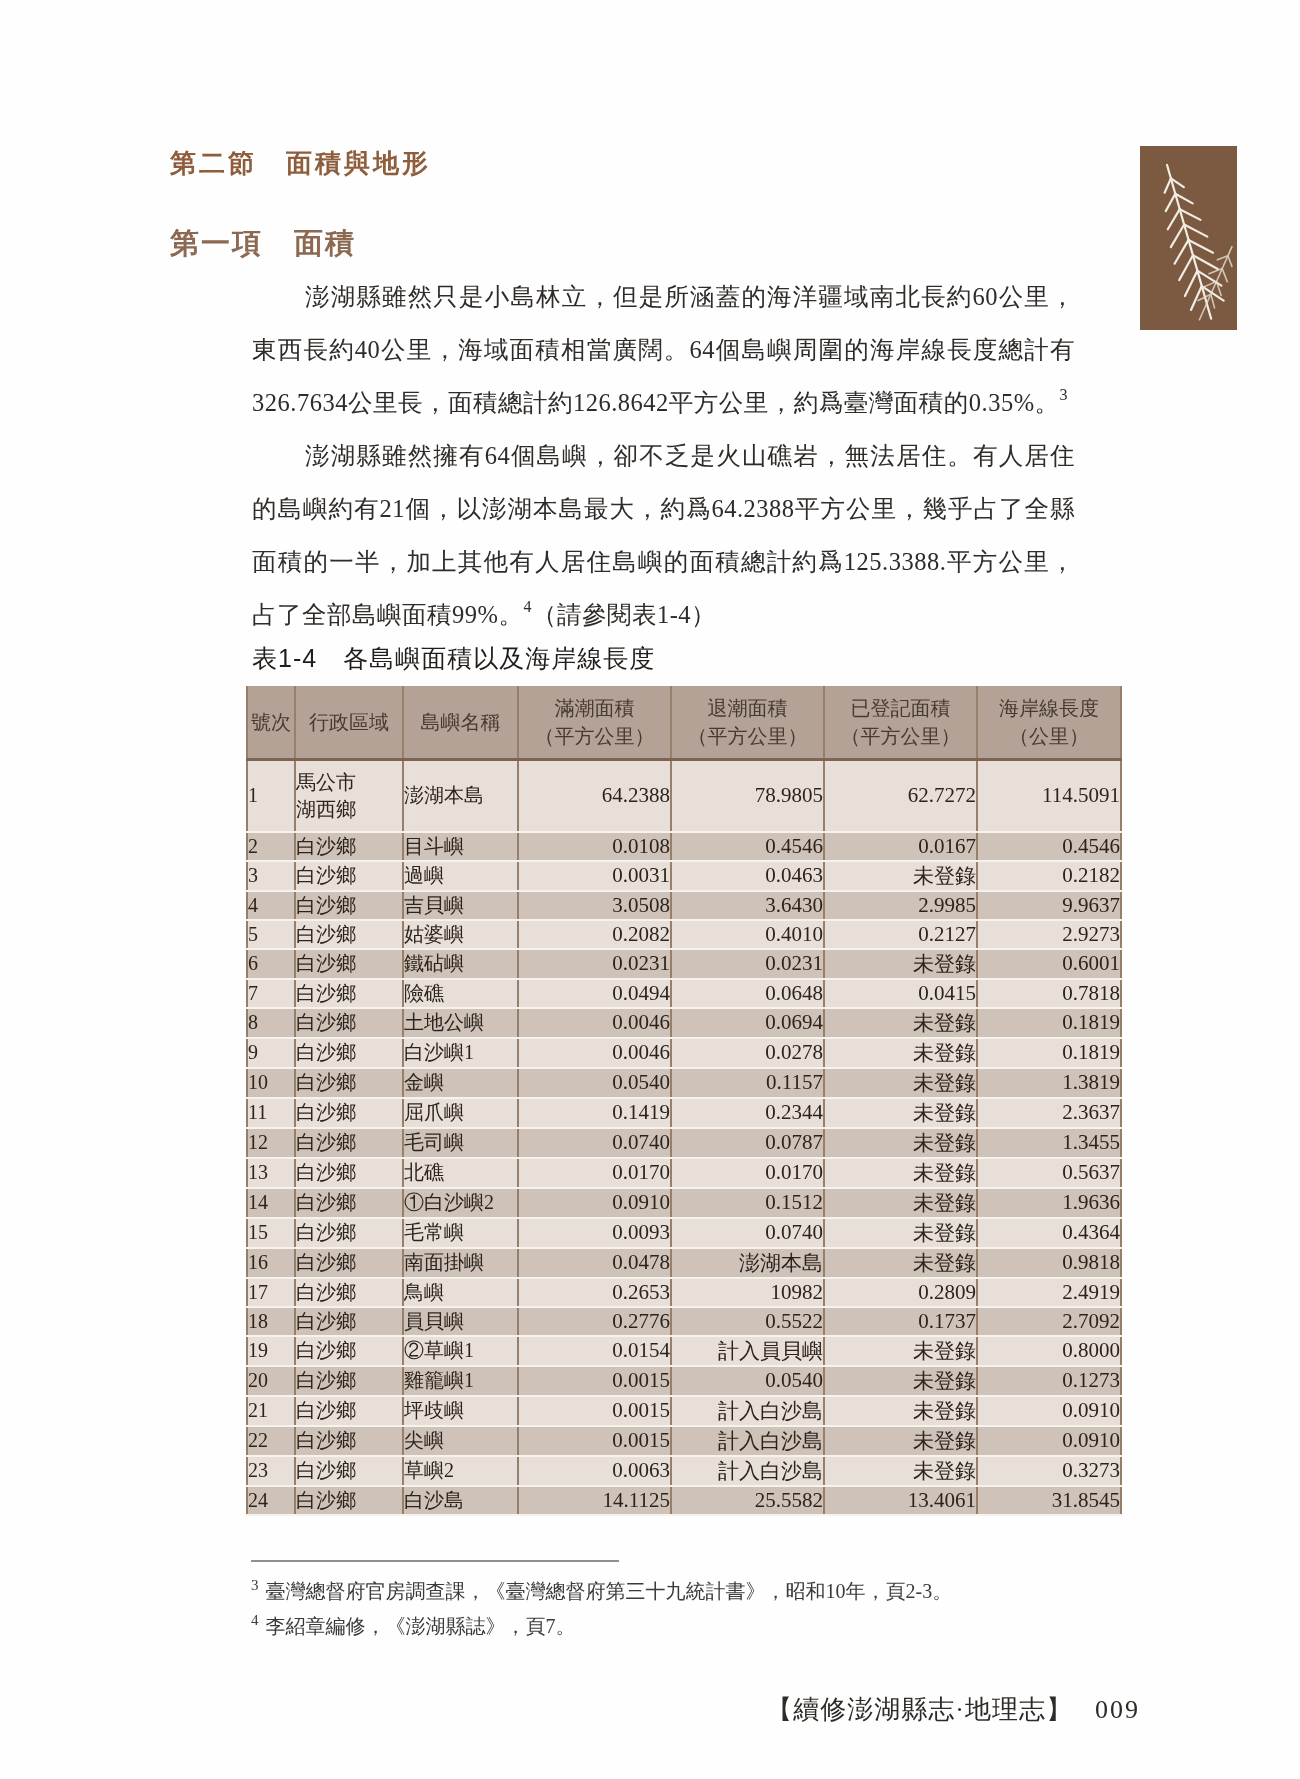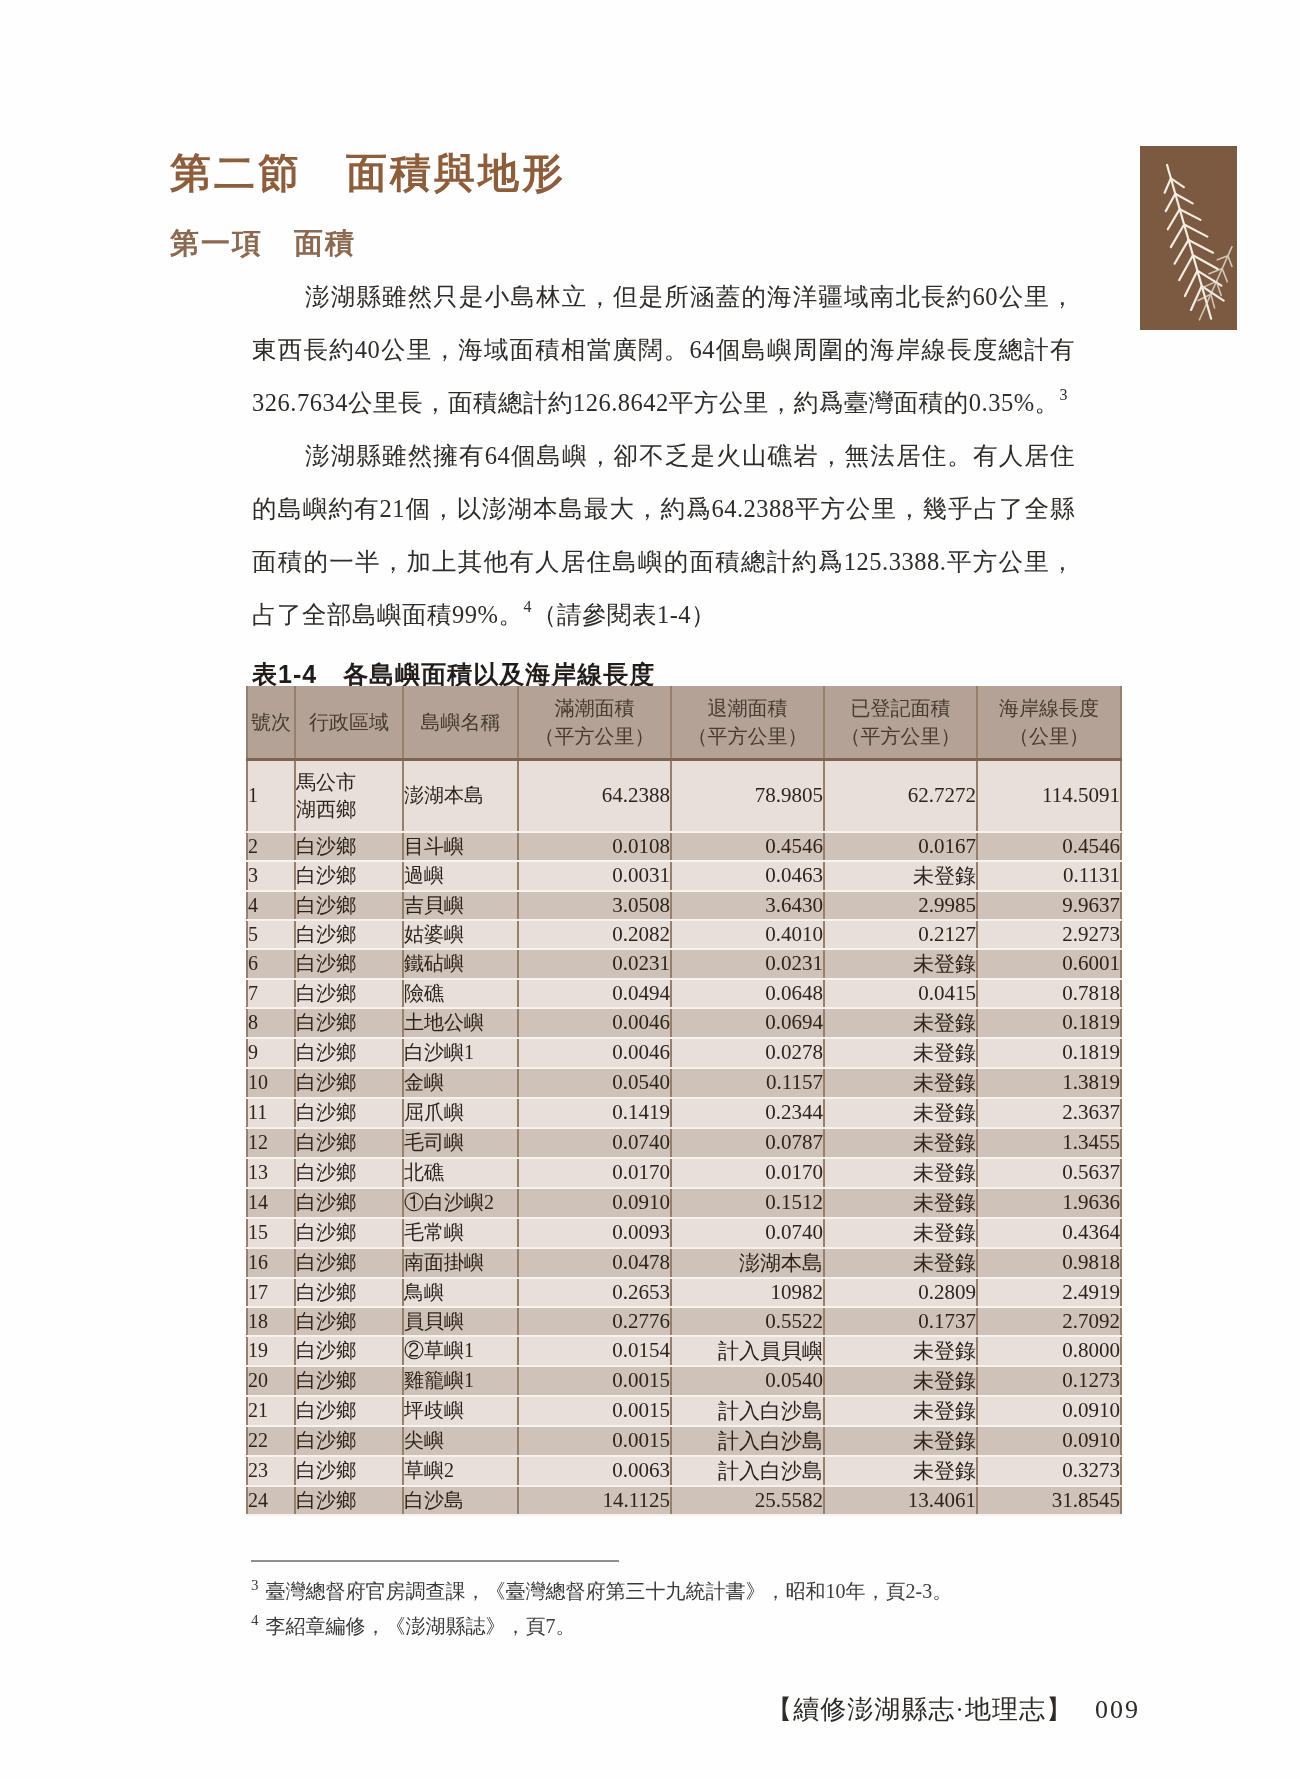--- a/index.html
+++ b/index.html
@@ -5,21 +5,21 @@
   html,body{margin:0;padding:0;background:#ffffff;}
   .page{
     position:relative;
     width:1300px;height:1779px;
     background:#fefefe;
     font-family:"Liberation Serif", serif;
     overflow:hidden;
   }
   .section-title{
     position:absolute;left:170px;top:146px;
-    font-size:41px;font-weight:bold;color:#8e5e3c;
+    font-size:26px;font-weight:bold;color:#8e5e3c;
     letter-spacing:3px;margin:0;
     font-family:"Liberation Serif", serif;
   }
   .fern{
     position:absolute;left:1140px;top:146px;width:97px;height:184px;
   }
   .subsection-title{
     position:absolute;left:170px;top:224px;
     font-size:29px;font-weight:bold;color:#8c6951;
     letter-spacing:2px;margin:0;
@@ -27,24 +27,23 @@
   }
   .body-text{
     position:absolute;left:252px;top:270px;width:823px;
     font-size:24.5px;line-height:53px;color:#2f2b28;
     text-align:justify;letter-spacing:0.5px;
   }
   .body-text p{margin:0;text-indent:53px;}
   .body-text sup{font-size:16px;position:relative;top:-2px;vertical-align:super;line-height:0;}
   .table-caption{
     position:absolute;left:252px;top:642px;
-    font-size:25px;font-weight:bold;color:#221d19;
+    font-size:25px;font-weight:normal;color:#221d19;
     letter-spacing:1px;
     font-family:"Liberation Sans", sans-serif;
-    margin-top:16px;
   }
   table.island-table{
     position:absolute;left:246px;top:686px;width:874px;
     border-collapse:collapse;table-layout:fixed;
     font-size:20px;color:#2c241c;
   }
   table.island-table th, table.island-table td{
     border-right:2px solid #96806c;
     padding:0;margin:0;overflow:hidden;
   }
@@ -181,21 +180,21 @@
           <td class="num">0.0167</td>
           <td class="num">0.4546</td>
         </tr>
         <tr class="row-light">
           <td class="cell-no">3</td>
           <td class="cell-district">白沙鄉</td>
           <td class="cell-island">過嶼</td>
           <td class="num">0.0031</td>
           <td class="num">0.0463</td>
           <td class="num">未登錄</td>
-          <td class="num">0.1131</td>
+          <td class="num">0.2182</td>
         </tr>
         <tr class="row-dark">
           <td class="cell-no">4</td>
           <td class="cell-district">白沙鄉</td>
           <td class="cell-island">吉貝嶼</td>
           <td class="num">3.0508</td>
           <td class="num">3.6430</td>
           <td class="num">2.9985</td>
           <td class="num">9.9637</td>
         </tr>

